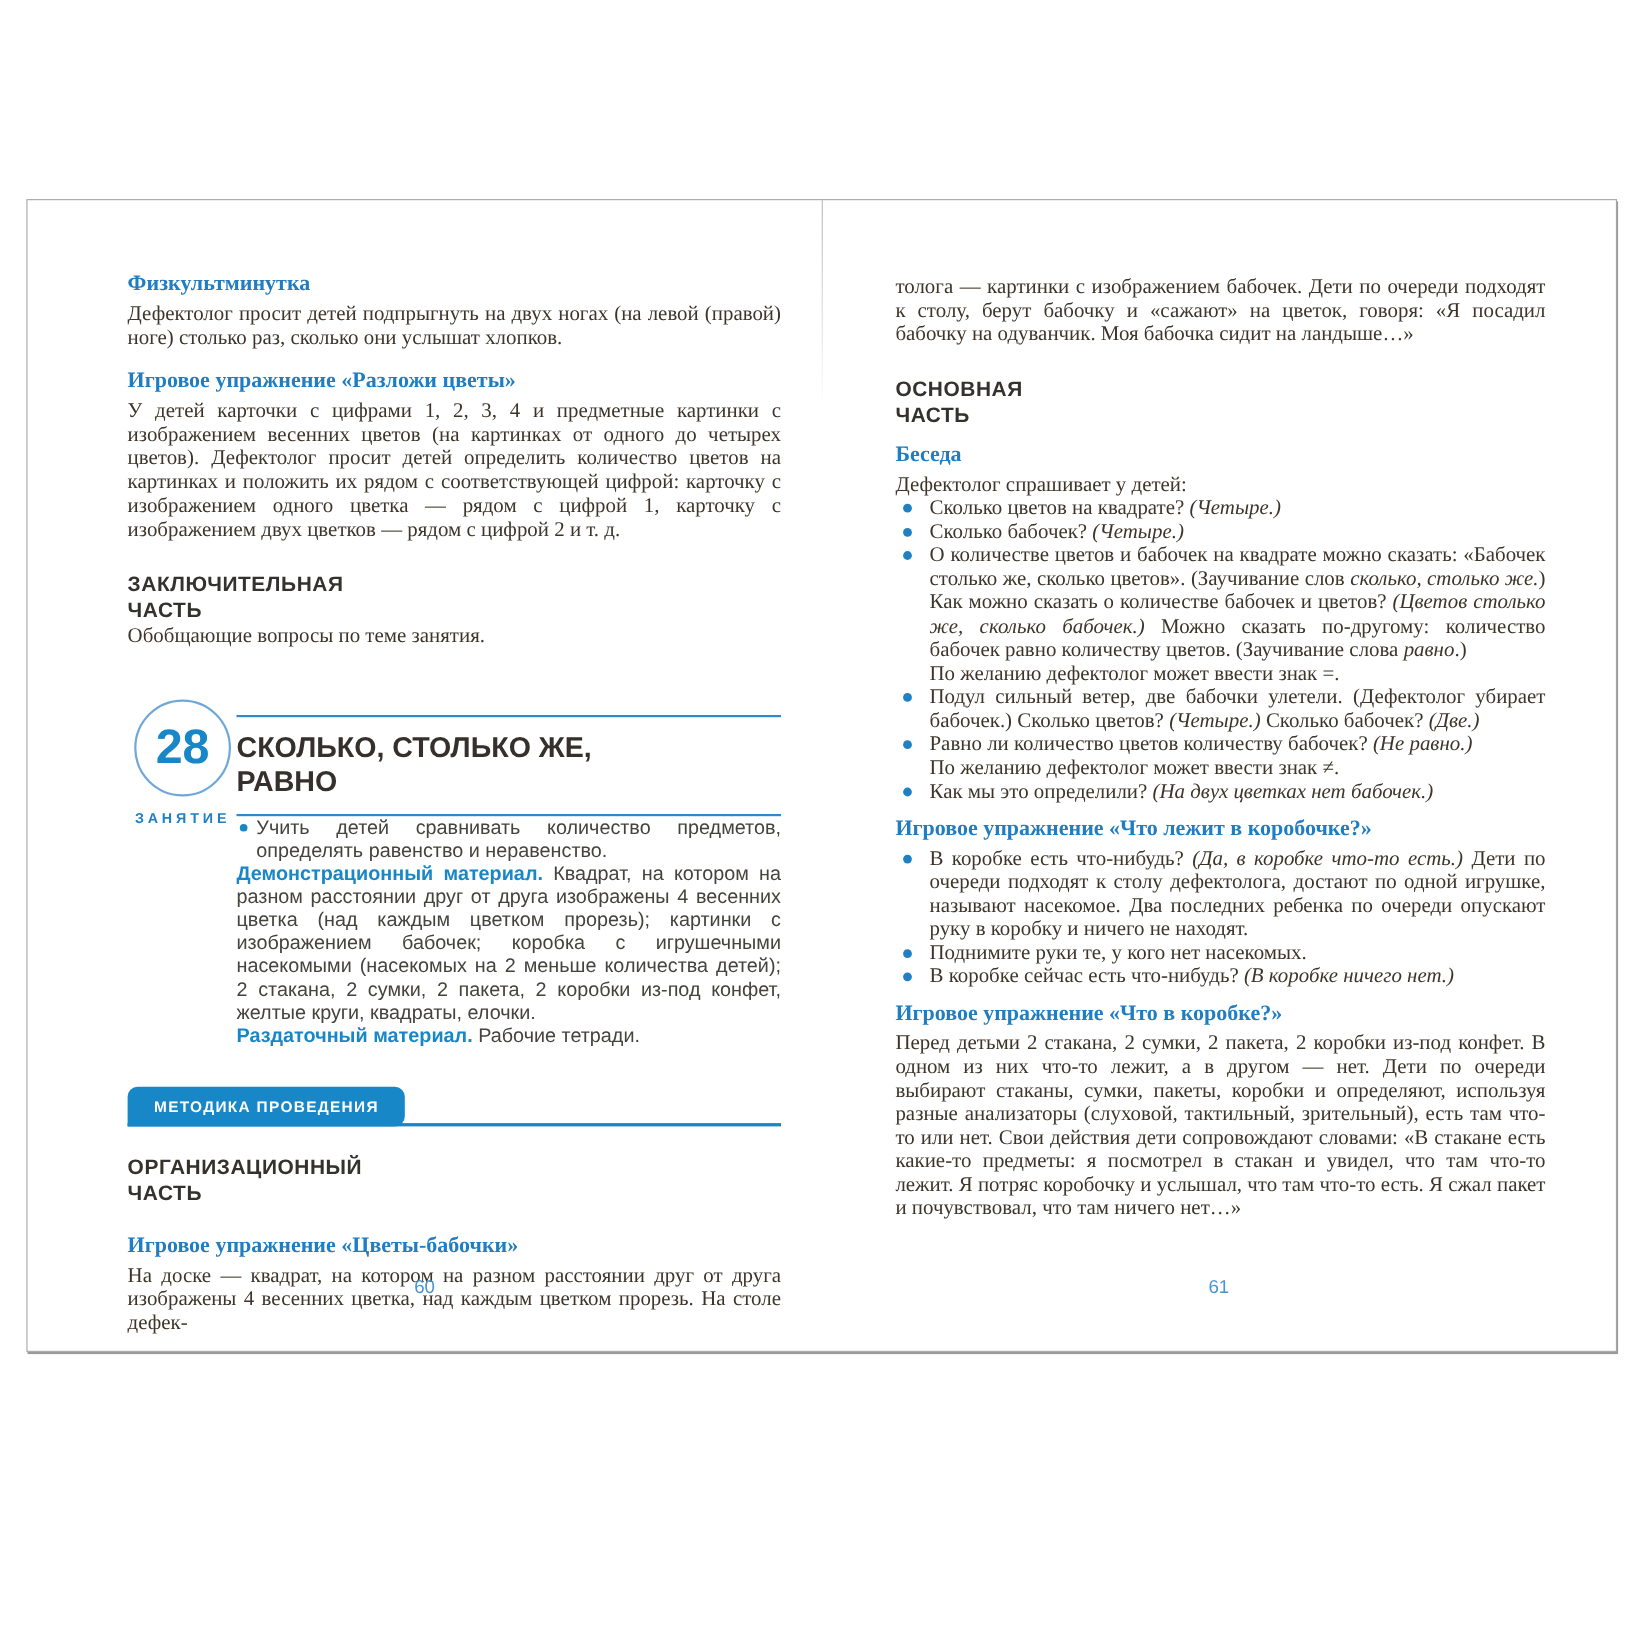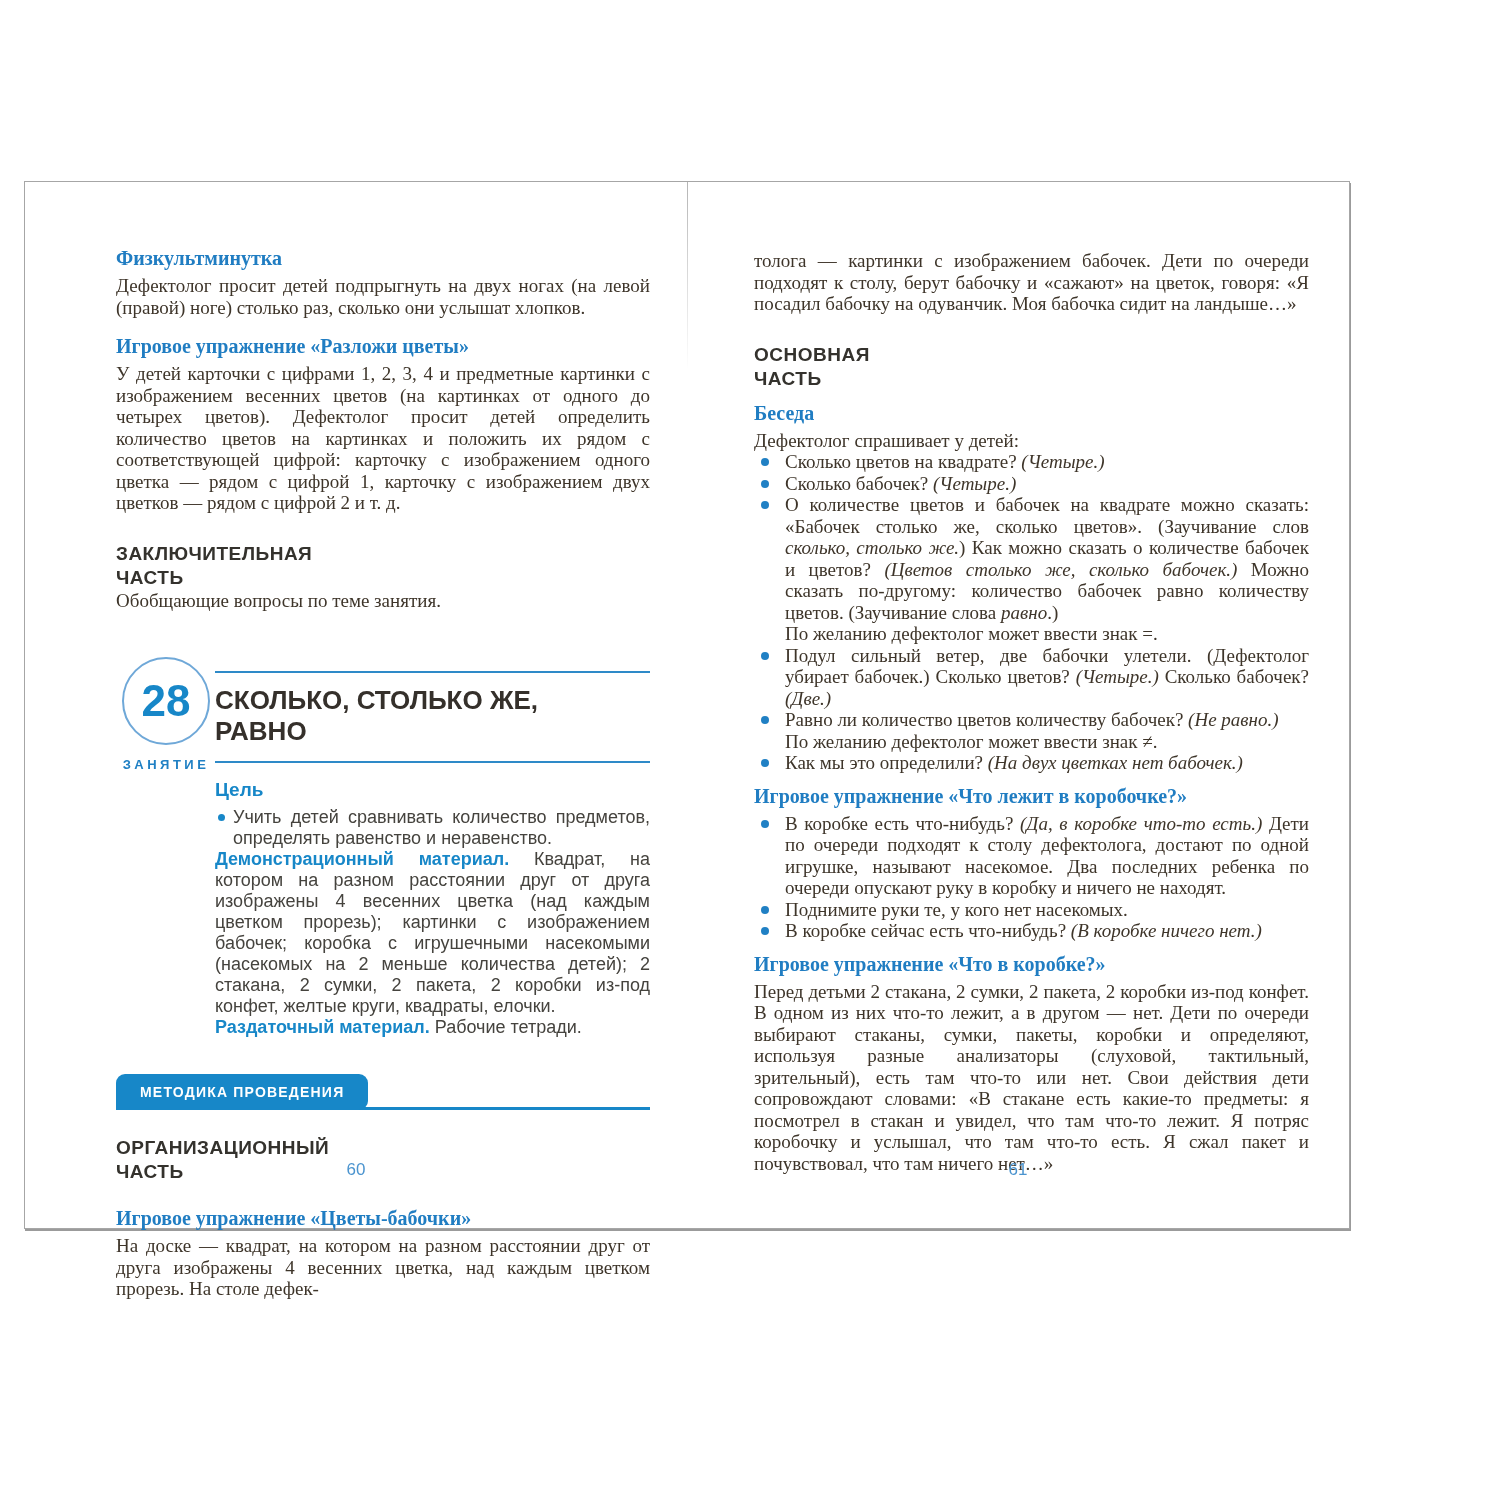--- a/index.html
+++ b/index.html
@@ -1,25 +1,25 @@
 <!DOCTYPE html>
 <html><head>
 <meta charset="utf-8">
 <style>
   html,body{margin:0;padding:0;background:#ffffff;}
   #canvas{position:relative;width:1500px;height:1500px;background:#ffffff;
           font-family:"Liberation Serif",serif;}
-  .sheet{position:absolute;left:24px;top:181px;width:1326px;height:1048px;
+  .sheet{position:absolute;left:24px;top:181px;width:1446px;height:1048px;
          background:#ffffff;border:1px solid #a6a6a6;box-shadow:1px 2px 0 #9b9b9b;
          box-sizing:border-box;display:flex;}
   .sheet::before{content:'';position:absolute;left:50%;top:0;width:1px;height:100%;
          background:linear-gradient(#b5b5b5,rgba(210,210,210,0) 18%);}
   .page{position:relative;width:50%;box-sizing:border-box;}
   .page-left{padding:64px 37px 0 91px;}
-  .page-right{padding:68px 40px 0 67px;}
+  .page-right{padding:68px 64px 0 67px;}
 
   
   .h-blue{font-family:"Liberation Serif",serif;font-weight:bold;color:#207dc2;
           font-size:20px;line-height:24px;margin:0 0 5px 0;}
   p.body{font-size:19px;line-height:21.5px;color:#3e352a;text-align:justify;margin:0;}
   .caps-h{font-family:"Liberation Sans",sans-serif;font-weight:bold;font-size:19px;
           line-height:24px;color:#34322d;letter-spacing:.5px;white-space:pre-line;margin:0;}
   .sans{font-family:"Liberation Sans",sans-serif;}
   .pagenum{position:absolute;bottom:48px;left:0;right:0;text-align:center;
            font-family:"Liberation Sans",sans-serif;font-size:17px;color:#4b94cf;}
@@ -93,21 +93,20 @@
           </div>
           <div class="lesson-sub">ЗАНЯТИЕ</div>
         </div>
         <div class="lesson-right">
           <h1 class="lesson-title">СКОЛЬКО, СТОЛЬКО ЖЕ,
 РАВНО</h1>
         </div>
       </div>
 
       <div class="indent">
-        <h3 class="goal-h">Цель</h3>
         <ul class="goal-list">
             <li><span>Учить детей сравнивать количество предметов, определять равенство и неравенство.</span></li>
           </ul>
 
         <p class="sans sans-body mat">
           <span class="mat-label">Демонстрационный материал.</span>
           <span>Квадрат, на котором на разном расстоянии друг от друга изображены 4 весенних цветка (над каждым цветком прорезь); картинки с изображением бабочек; коробка с игрушечными насекомыми (насекомых на 2 меньше количества детей); 2 стакана, 2 сумки, 2 пакета, 2 коробки из-под конфет, желтые круги, квадраты, елочки.</span>
         </p>
         <p class="sans sans-body mat">
           <span class="mat-label">Раздаточный материал.</span>

